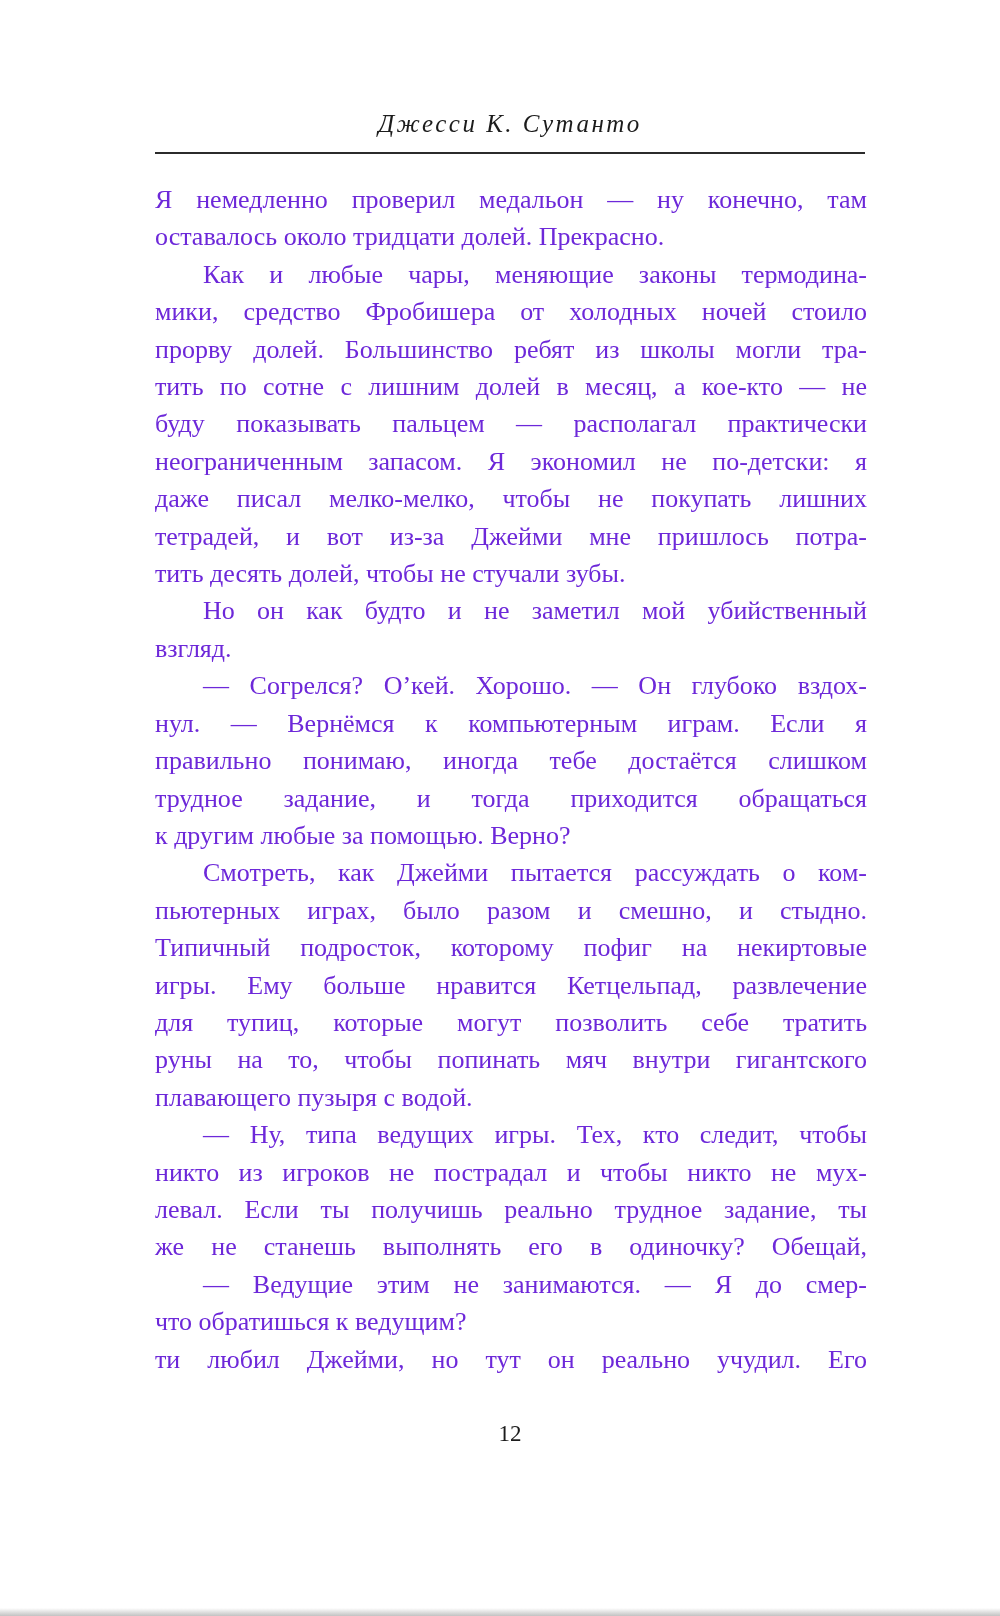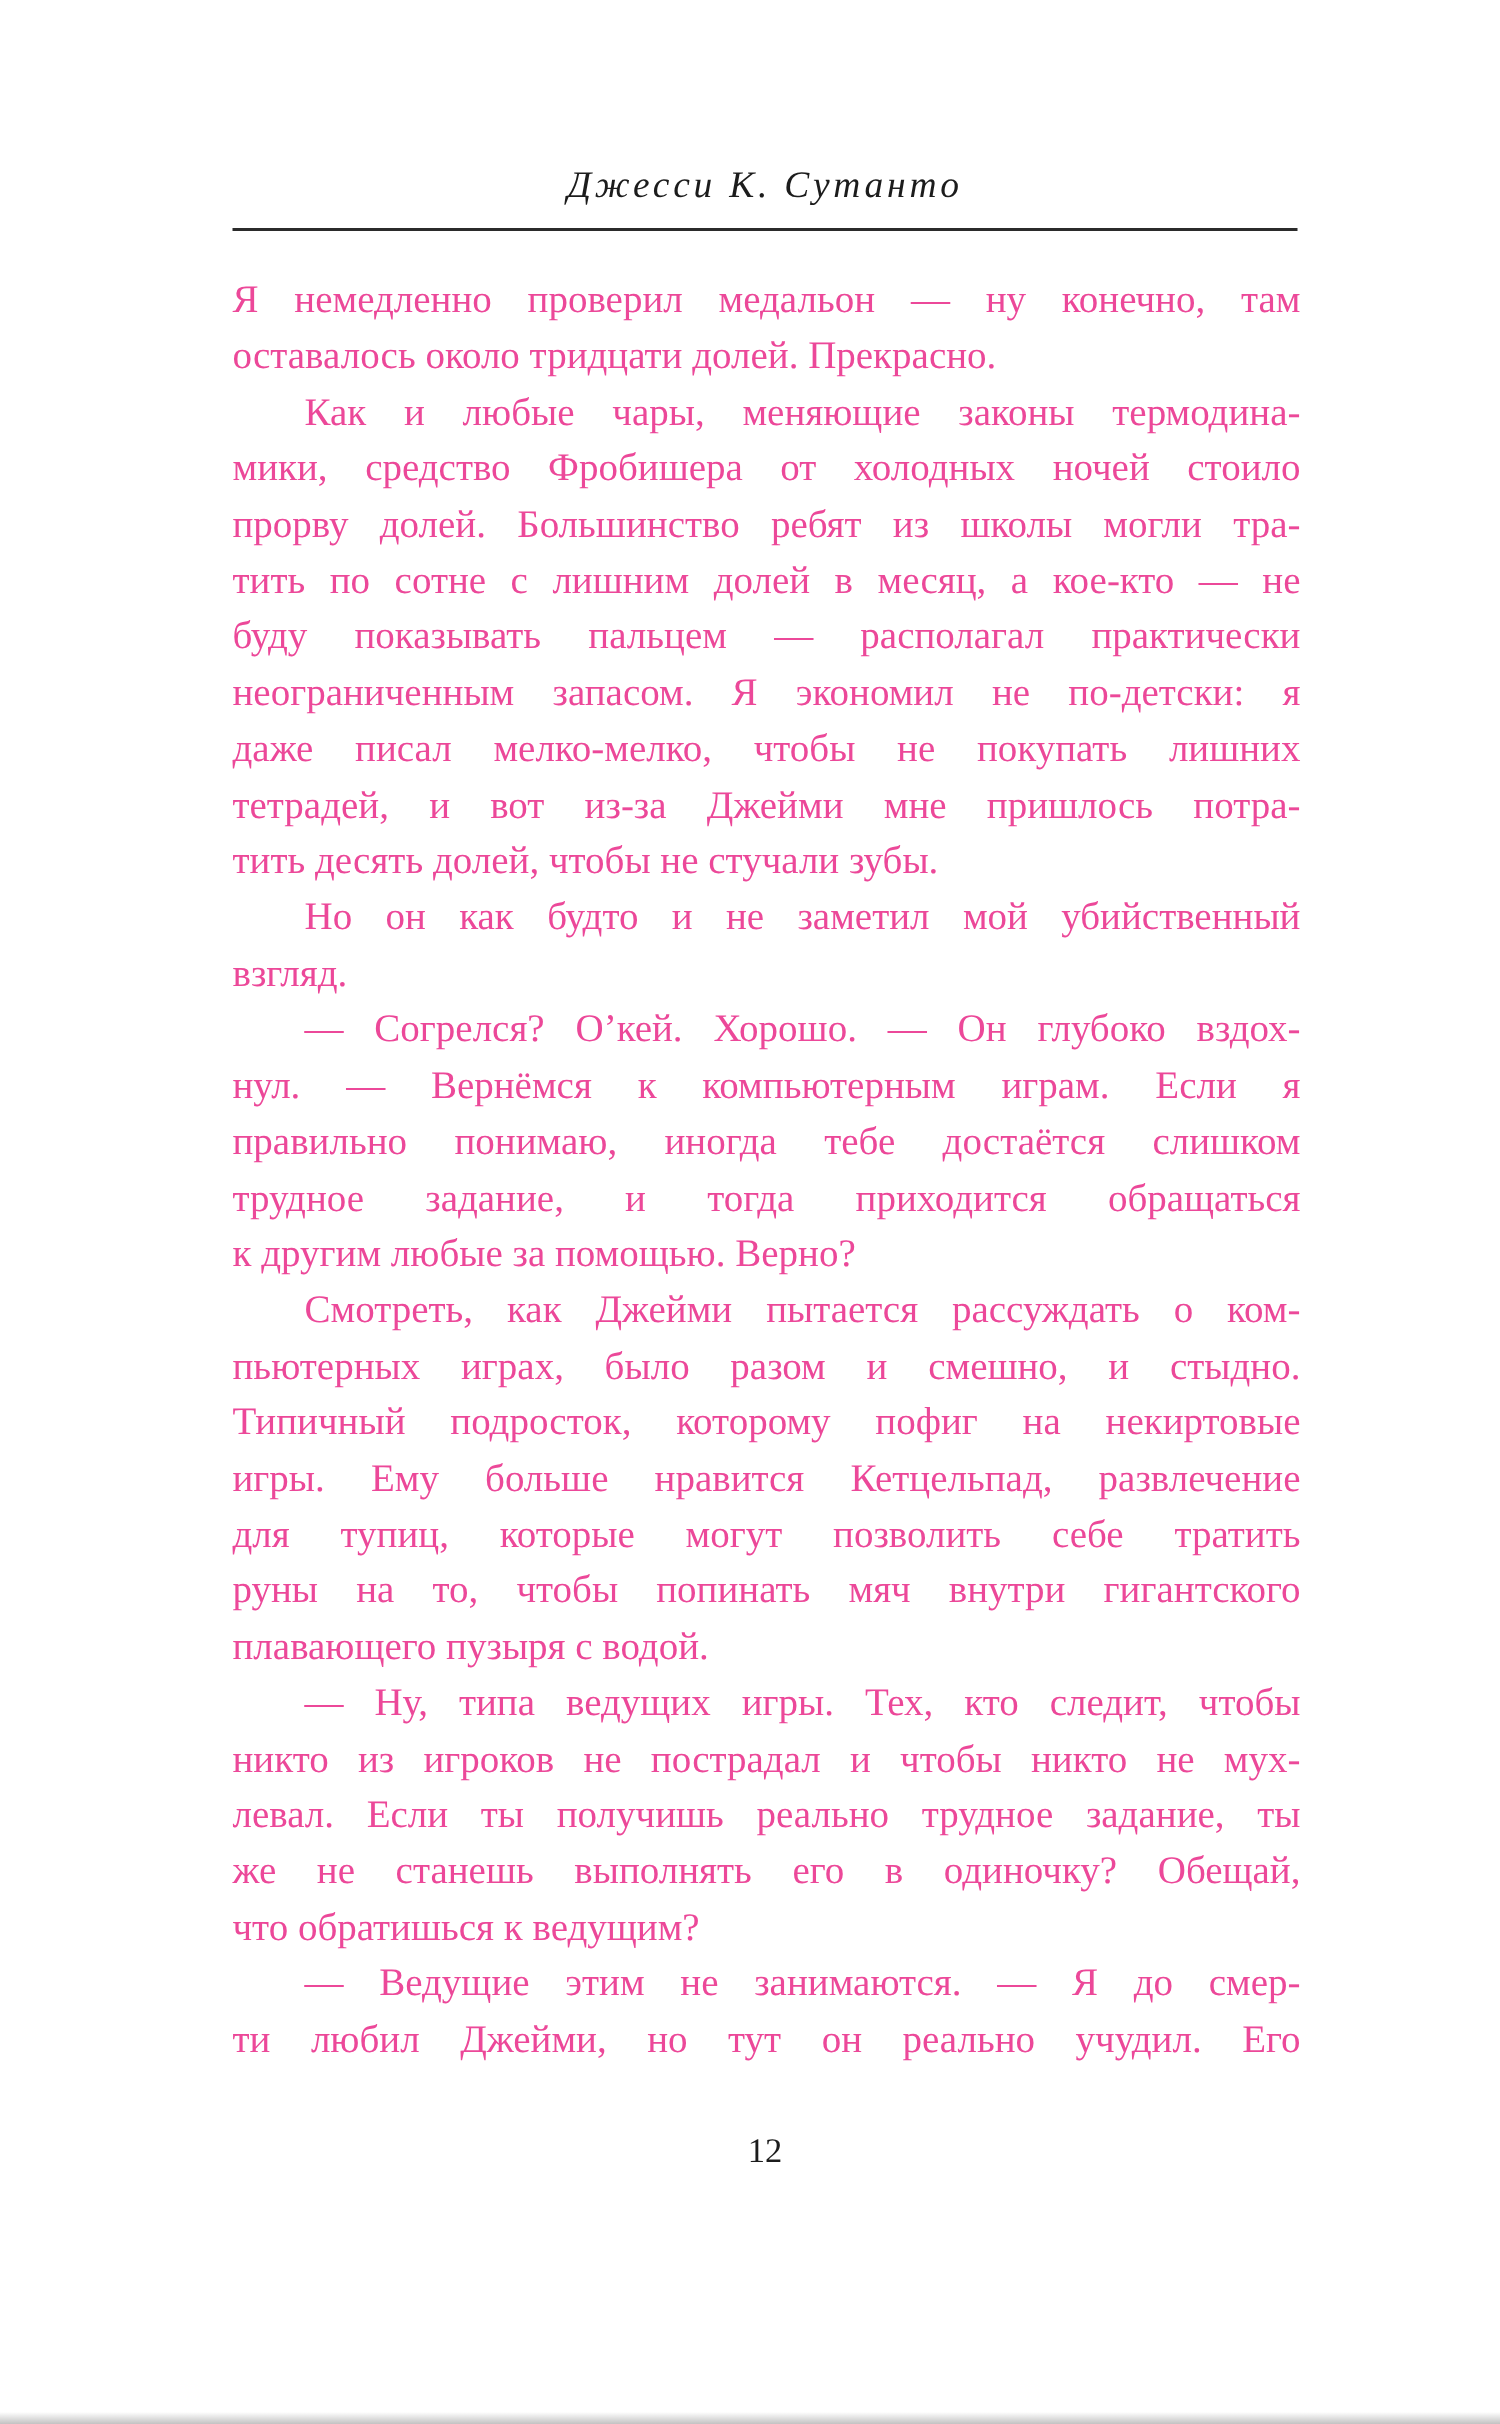--- a/index.html
+++ b/index.html
@@ -37,21 +37,21 @@
     height: 0;
     border-top: 2px solid #2b2b2b;
   }
   .page-text {
     position: absolute;
     top: 181px;
     left: 155px;
     width: 712px;
     font-size: 26px;
     line-height: 37.4px;
-    color: #ec4899;
+    color: #6d28d9;
   }
   .line {
     text-align: justify;
     text-align-last: justify;
     white-space: normal;
   }
   .line.end {
     text-align-last: left;
   }
   .line.indent {
@@ -107,22 +107,22 @@
       <div class="line">пьютерных играх, было разом и смешно, и стыдно.</div>
       <div class="line">Типичный подросток, которому пофиг на некиртовые</div>
       <div class="line">игры. Ему больше нравится Кетцельпад, развлечение</div>
       <div class="line">для тупиц, которые могут позволить себе тратить</div>
       <div class="line">руны на то, чтобы попинать мяч внутри гигантского</div>
       <div class="line end">плавающего пузыря с водой.</div>
       <div class="line indent">— Ну, типа ведущих игры. Тех, кто следит, чтобы</div>
       <div class="line">никто из игроков не пострадал и чтобы никто не мух-</div>
       <div class="line">левал. Если ты получишь реально трудное задание, ты</div>
       <div class="line">же не станешь выполнять его в одиночку? Обещай,</div>
+      <div class="line indent">— Ведущие этим не занимаются. — Я до смер-</div>
       <div class="line end">что обратишься к ведущим?</div>
-      <div class="line indent">— Ведущие этим не занимаются. — Я до смер-</div>
       <div class="line">ти любил Джейми, но тут он реально учудил. Его</div>
     </div>
 
   <div class="page-number">12</div>
 
   <div class="page-edge-shadow"></div>
 
 </div>
 
 </body></html>

